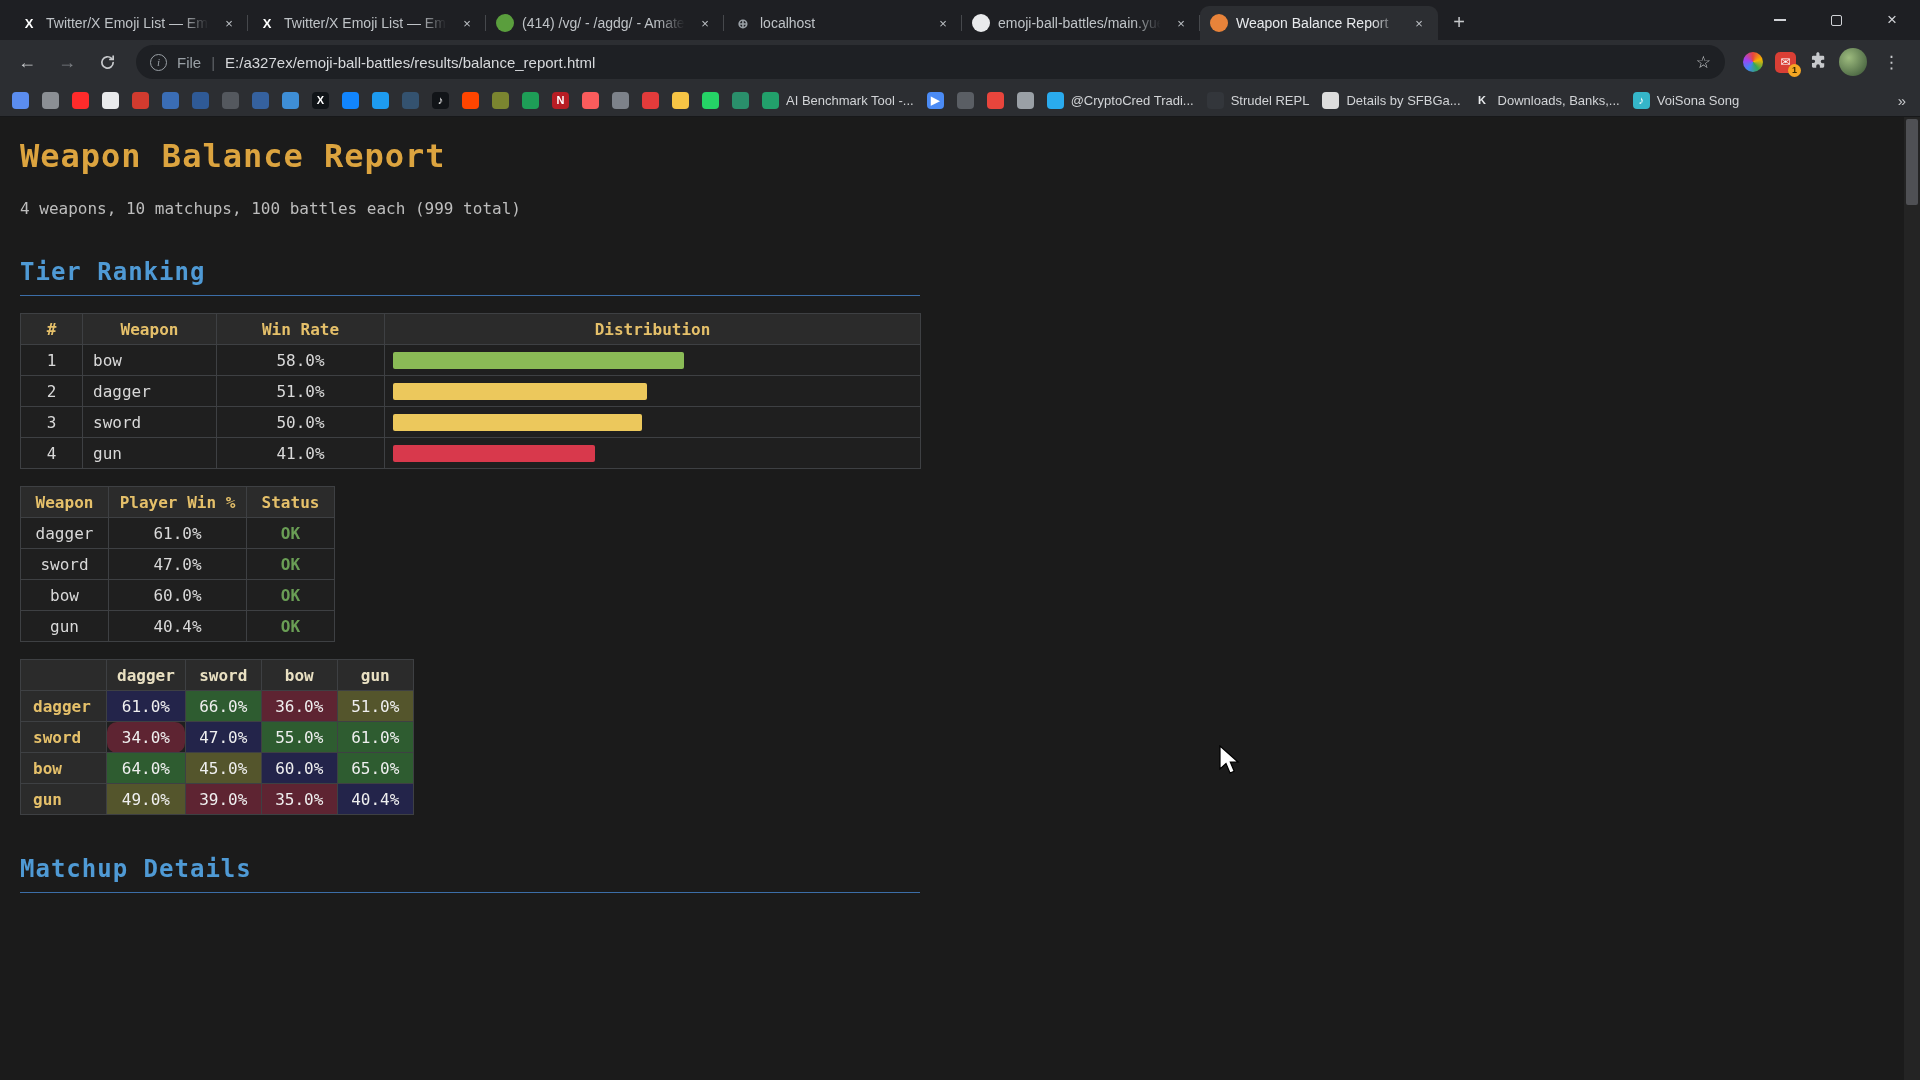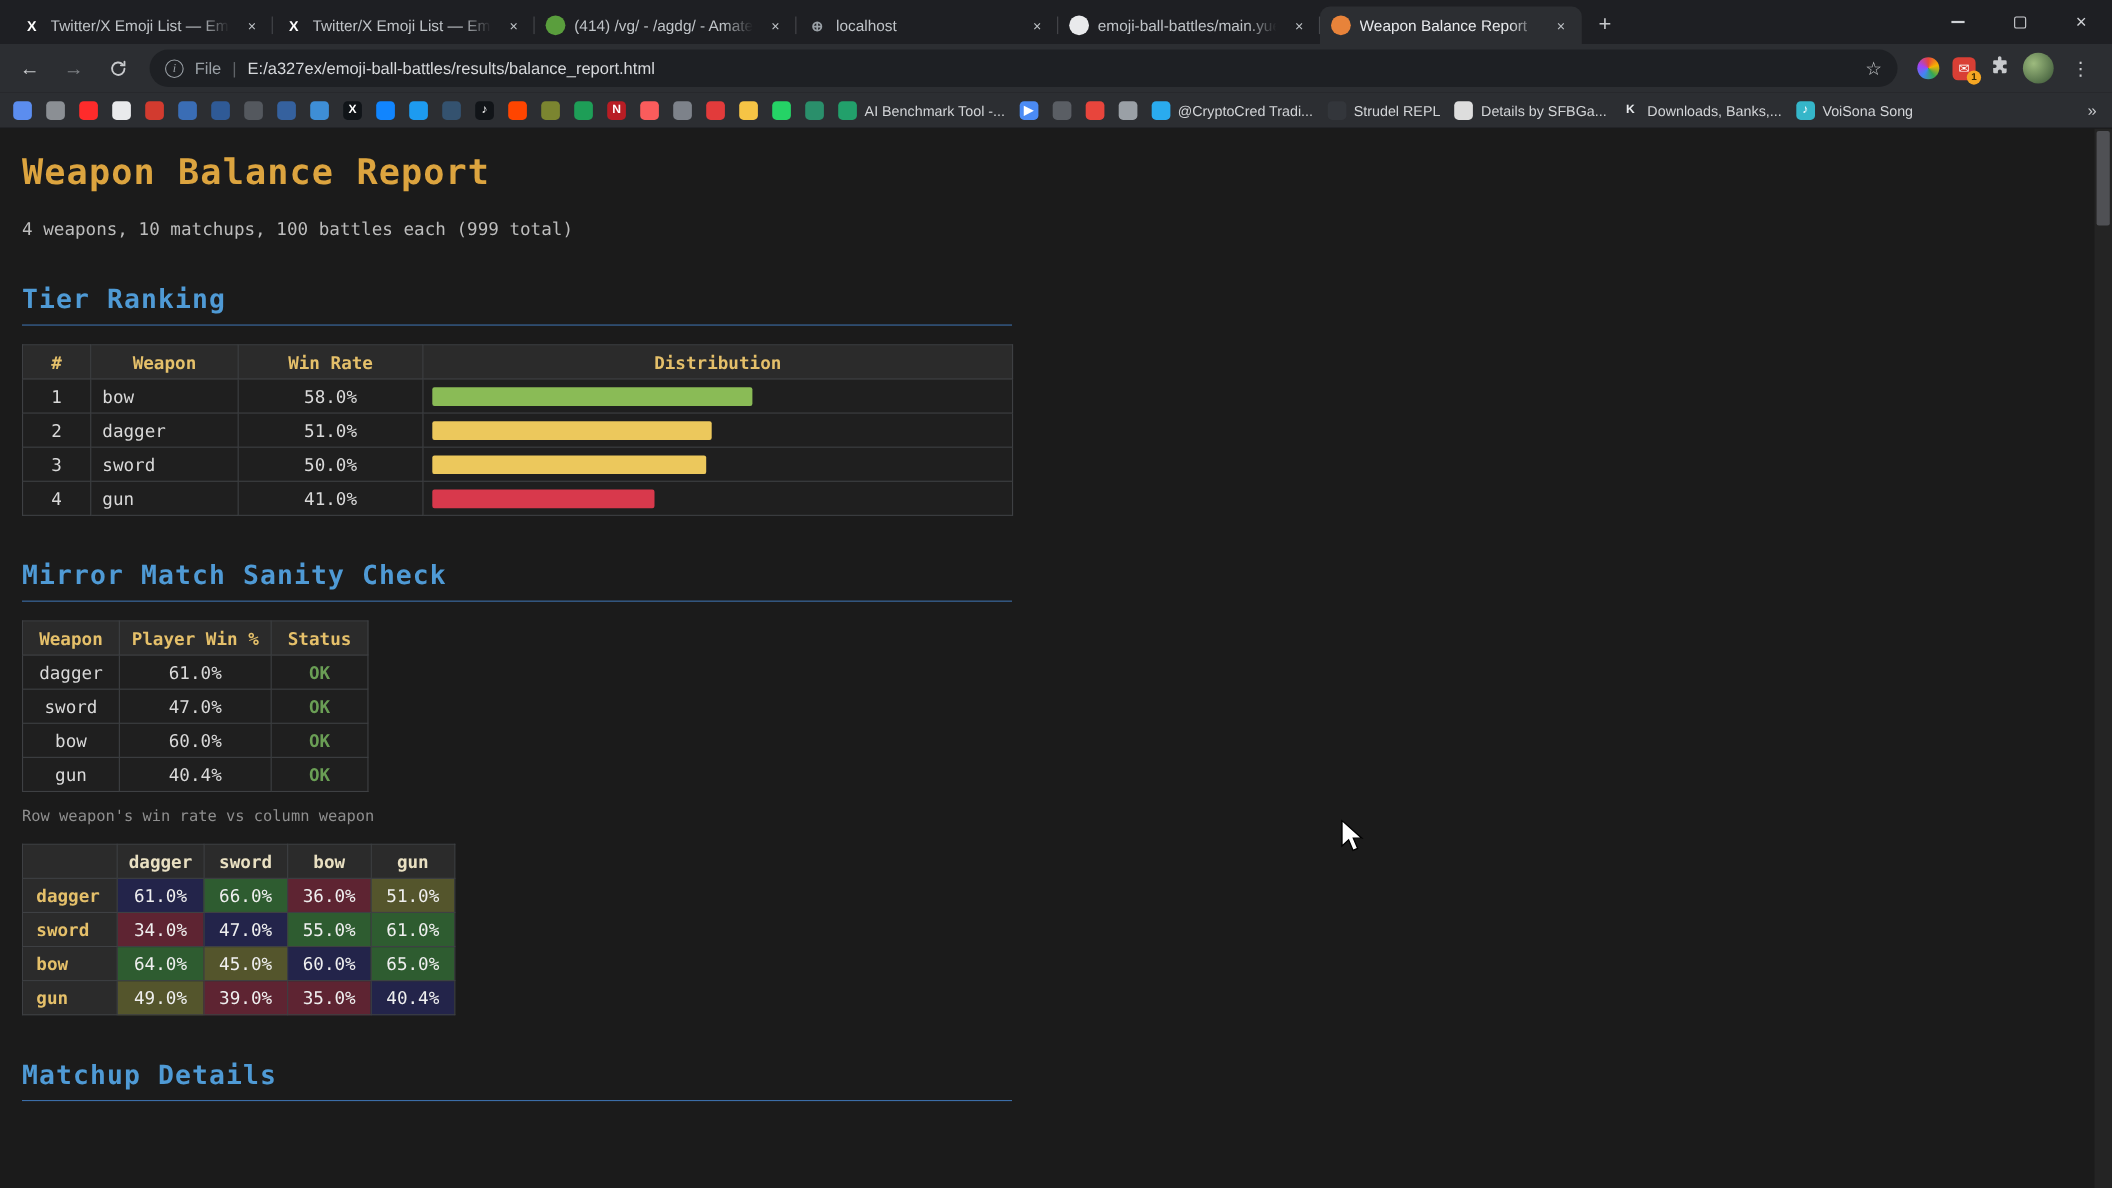--- a/index.html
+++ b/index.html
@@ -329,21 +329,20 @@
       <td class="c">4</td>
       <td>gun</td>
       <td class="c">41.0%</td>
       <td class="dist-cell">
             <div class="bar" style="background: rgb(216, 57, 76); width: 39%;"></div>
           </td>
     </tr>
   </tbody>
     </table>
 
-  <div class="sec-h">Mirror Match Sanity Check</div>
   <table class="mirror-table">
     <colgroup>
         <col style="width:88px">
         <col style="width:138px">
         <col style="width:88px">
       </colgroup>
     <tbody>
         <tr>
       <th>Weapon</th>
       <th>Player Win %</th>
@@ -365,21 +364,20 @@
       <td class="ok" style="color: rgb(106, 158, 85);">OK</td>
     </tr>
     <tr>
       <td>gun</td>
       <td>40.4%</td>
       <td class="ok" style="color: rgb(106, 158, 85);">OK</td>
     </tr>
   </tbody>
     </table>
 
-  <div class="note">Row weapon's win rate vs column weapon</div>
   <table class="matrix-table">
     <colgroup>
         <col style="width:86px">
         <col style="width:76px">
         <col style="width:76px">
         <col style="width:76px">
         <col style="width:76px">
       </colgroup>
     <tbody>
         <tr>
@@ -391,21 +389,21 @@
     </tr>
     <tr>
       <th class="rowh">dagger</th>
       <td style="background: rgb(35, 36, 74);">61.0%</td>
       <td style="background: rgb(46, 92, 48);">66.0%</td>
       <td style="background: rgb(94, 36, 50);">36.0%</td>
       <td style="background: rgb(84, 85, 44);">51.0%</td>
     </tr>
     <tr>
       <th class="rowh">sword</th>
-      <td style="background: rgb(94, 36, 50);">34.0%</td>
+      <td style="background: rgb(94, 36, 50); border-radius: 10px;">34.0%</td>
       <td style="background: rgb(35, 36, 74);">47.0%</td>
       <td style="background: rgb(46, 92, 48);">55.0%</td>
       <td style="background: rgb(46, 92, 48);">61.0%</td>
     </tr>
     <tr>
       <th class="rowh">bow</th>
       <td style="background: rgb(46, 92, 48);">64.0%</td>
       <td style="background: rgb(84, 85, 44);">45.0%</td>
       <td style="background: rgb(35, 36, 74);">60.0%</td>
       <td style="background: rgb(46, 92, 48);">65.0%</td>

